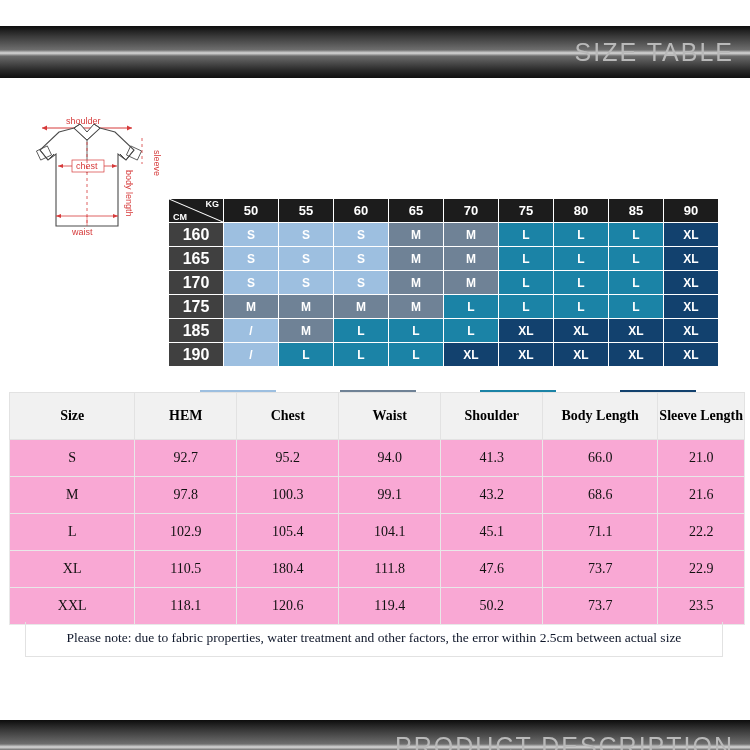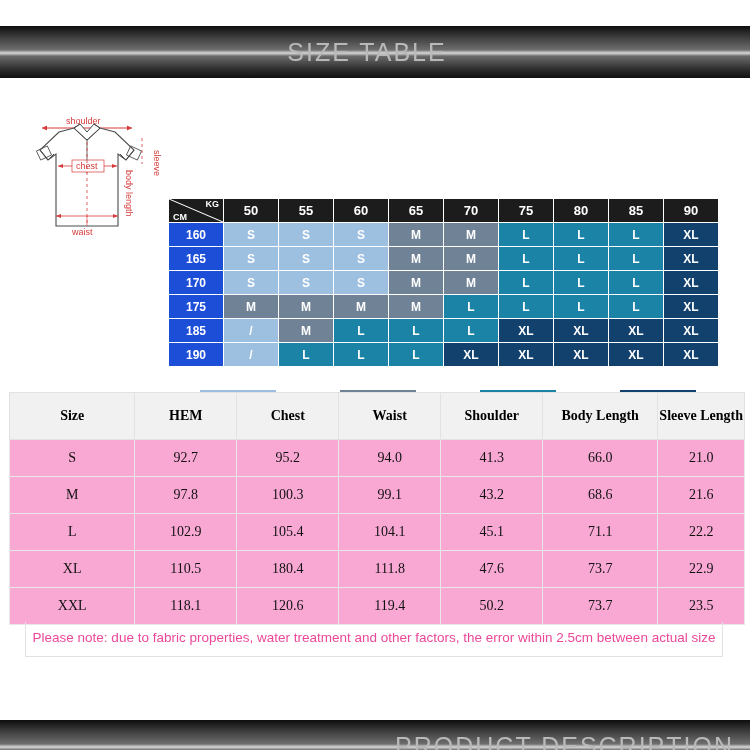--- a/index.html
+++ b/index.html
@@ -9,21 +9,21 @@
     font-family:"Liberation Sans", sans-serif;
     position:relative;
     overflow:hidden;
   }
   
   .banner{
     position:absolute;left:0;width:750px;height:52px;
     background:linear-gradient(to bottom,#0d0d0d 0%,#3a3a3a 20%,#6e6e6e 46%,#d8d8d8 52%,#6a6a6a 58%,#2a2a2a 85%,#101010 100%);
     display:flex;align-items:center;justify-content:flex-end;
   }
-  .banner-top{top:26px;justify-content:center;}
+  .banner-top{top:26px;}
   .banner-bottom{top:720px;}
   .banner-title{
     color:#b9b9b9;font-size:25px;letter-spacing:2px;
     padding-right:16px;font-weight:400;
   }
   
   .matrix-wrap{
     position:absolute;left:0;top:90px;width:750px;height:245px;
   }
   .diagram{
@@ -37,21 +37,21 @@
     font-family:"Liberation Sans", sans-serif;
   }
   .matrix td,.matrix th{
     width:54px;height:23px;
     text-align:center;vertical-align:middle;
     font-size:12px;font-weight:bold;color:#fff;
     border:1px solid #ffffff;
     padding:0;
   }
   .matrix th.hdr{background:#1c1c1c;color:#fff;font-size:13px;}
-  .matrix td.rowhdr{background:#1d4ed8;color:#fff;font-size:12px;font-weight:bold;width:52px;}
+  .matrix td.rowhdr{background:#404040;color:#fff;font-size:16px;font-weight:bold;width:52px;}
   .corner{
     background:#1c1c1c;position:relative;width:52px;height:23px;
   }
   .corner .kg{position:absolute;right:4px;top:0px;font-size:9px;color:#fff;}
   .corner .cm{position:absolute;left:4px;bottom:0px;font-size:9px;color:#fff;}
   .corner .slash{
     position:absolute;left:0;top:0;width:100%;height:100%;
   }
   .c-s{background:#9dbfe0;}
   .c-m{background:#6f8296;}
@@ -79,22 +79,22 @@
   }
   .meas td{
     height:34px;border:1px solid #e8e8e8;text-align:center;
     font-size:14px;color:#111;
     font-family:"Liberation Serif", serif;
   }
   .meas td.size-cell{font-weight:normal;}
   .note{
     position:absolute;left:25px;top:622px;width:698px;
     border:1px solid #e2e2e2;border-top:none;
-    font-family:Liberation Sans, sans-serif;
-    font-size:13.5px;color:#ec4899;
+    font-family:Liberation Serif, serif;
+    font-size:13.5px;color:#0f172a;
     text-align:center;line-height:1.45;
     padding:6px 2px 8px 2px;
     box-sizing:border-box;
   }
   .note span{display:block;}
   .diag-label{font-size:9px;fill:#d63a3a;font-family:"Liberation Sans",sans-serif;}
 </style>
 </head>
 <body>
 

